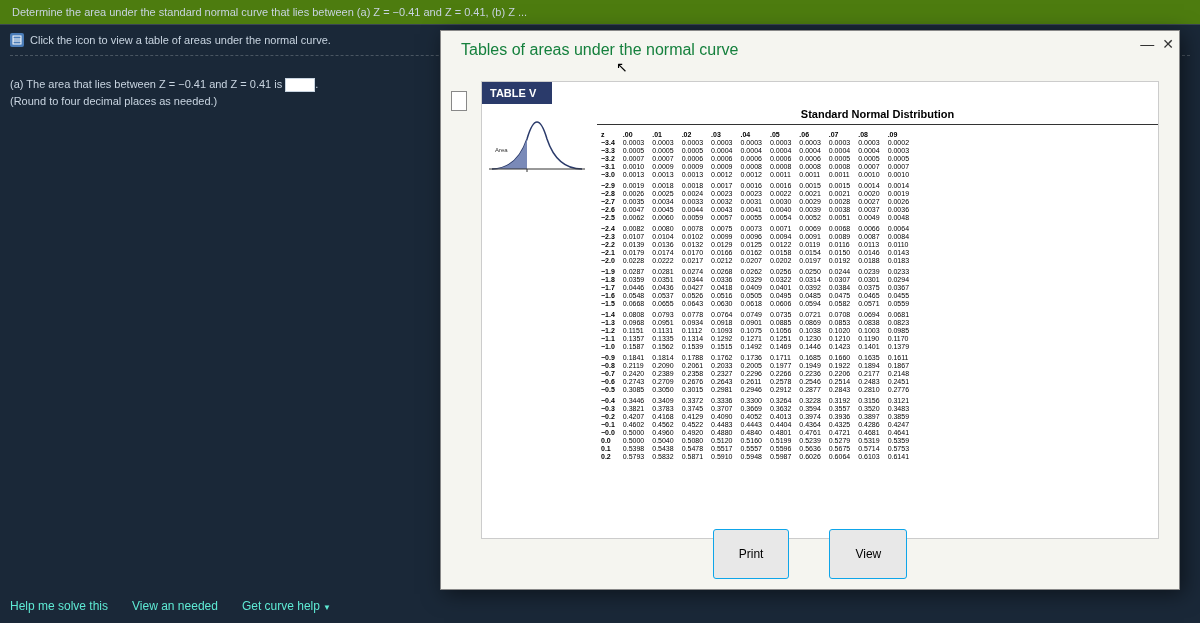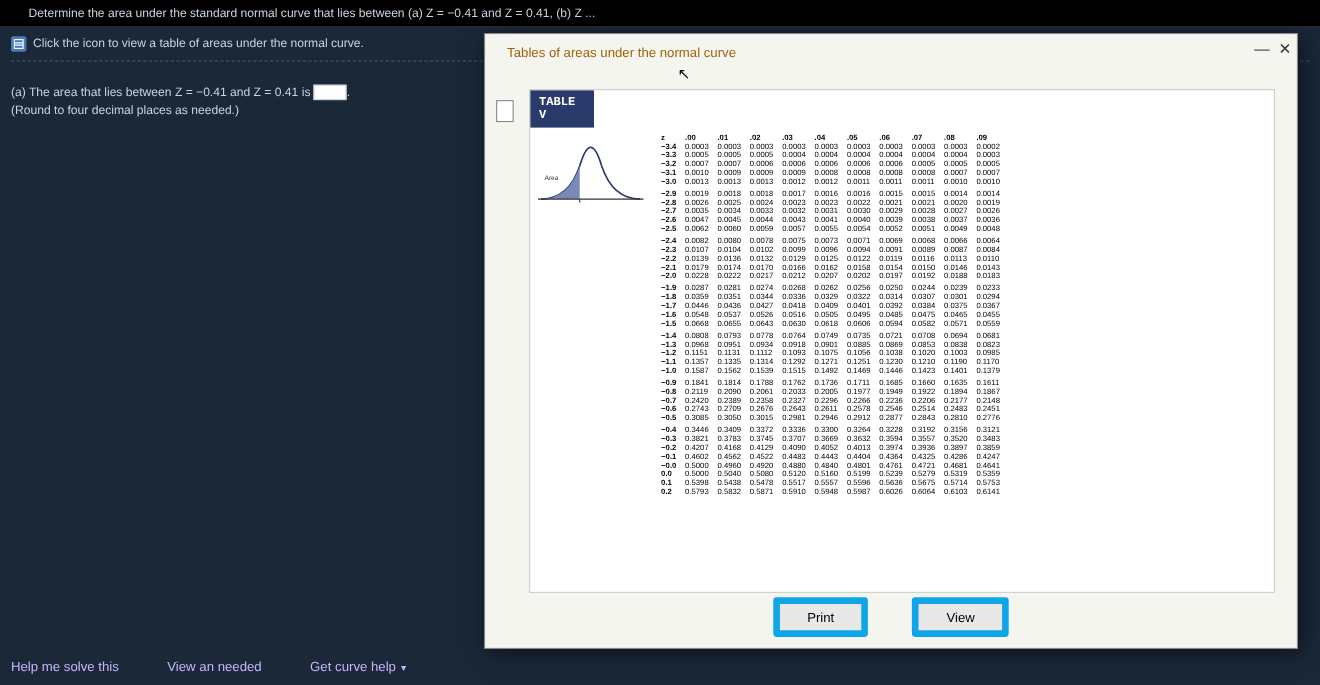--- a/index.html
+++ b/index.html
@@ -1,21 +1,21 @@
 <!DOCTYPE html>
 <html><head>
   <meta charset="utf-8">
   <style>
     * { margin: 0; padding: 0; box-sizing: border-box; font-family: Arial, sans-serif; }
     body { background: #1a2838; width: 1200px; height: 623px; overflow: hidden; position: relative; }
     
     .question-bar {
-      background: #000000;
+      background: #4d7c0f;
       color: #c8d4e0;
-      padding: 6px 26px;
+      padding: 6px 12px;
       font-size: 11px;
       border-bottom: 1px solid #3a4652;
     }
     
     .instruction-row {
       display: flex;
       align-items: center;
       padding: 8px 10px;
       color: #c8d4e0;
       font-size: 11px;
@@ -47,40 +47,40 @@
     .dash-line {
       border-top: 1px dashed #4a5662;
       margin: 0 10px;
     }
     
     .bottom-help {
       position: absolute;
       bottom: 10px;
       left: 10px;
       display: flex;
-      gap: 44px;
-      color: #c4b5fd;
+      gap: 24px;
+      color: #5eead4;
       font-size: 12px;
     }
     .bottom-help span { cursor: pointer; }
     .dropdown-arrow { font-size: 8px; margin-left: 3px; }
     
     .popup {
       position: absolute;
       top: 30px;
       left: 440px;
       width: 740px;
       height: 560px;
       background: #f5f5f0;
       border: 1px solid #888;
       box-shadow: 4px 4px 20px rgba(0,0,0,0.5);
     }
     .popup-title {
-      font-size: 12px;
-      color: #a16207;
+      font-size: 16px;
+      color: #15803d;
       padding: 10px 20px 0;
       font-weight: normal;
     }
     .popup-close {
       position: absolute;
       top: 5px; right: 5px;
       display: flex;
       gap: 8px;
       align-items: center;
     }
@@ -112,22 +112,21 @@
       border: 1px solid #ccc;
       overflow: hidden;
     }
     
     .table-header {
       background: #2a3a6a;
       color: #fff;
       font-weight: bold;
       padding: 5px 8px;
       font-size: 11px;
-      width: 58px;
-      font-family: Liberation Mono, monospace;
+      width: 70px;
     }
     .table-subtitle {
       text-align: center;
       font-weight: bold;
       font-size: 11px;
       padding: 4px;
       border-bottom: 1px solid #333;
     }
     
     .curve-area {
@@ -154,23 +153,23 @@
     
     .popup-buttons {
       position: absolute;
       bottom: 10px;
       left: 0; right: 0;
       display: flex;
       justify-content: center;
       gap: 40px;
     }
     .popup-btn {
-      padding: 5px 25px;
+      padding: 17px 25px;
       background: #e8e8e8;
-      border: 6px solid #0ea5e9;
+      border: 1px solid #0ea5e9;
       border-radius: 3px;
       font-size: 12px;
       cursor: pointer;
     }
   </style>
 </head>
 <body>
 
 <div class="question-bar">Determine the area under the standard normal curve that lies between (a) Z = −0.41 and Z = 0.41, (b) Z ...</div>
 
@@ -215,20 +214,21 @@
       <svg class="curve-svg" viewBox="0 0 100 60">
         <path d="M5,55 Q30,55 40,25 Q45,8 50,8 Q55,8 60,25 Q70,55 95,55" fill="none" stroke="#2a3a6a" stroke-width="1.5"></path>
         <path d="M5,55 Q30,55 40,25 L40,55 Z" fill="#7a8ab8"></path>
         <line x1="2" y1="55" x2="98" y2="55" stroke="#333"></line>
         <line x1="40" y1="55" x2="40" y2="58" stroke="#333"></line>
         <text x="38" y="65" font-size="6" fill="#333">z</text>
         <text x="8" y="38" font-size="6" fill="#333">Area</text>
       </svg>
     </div>
 
+    <div class="table-subtitle" style="margin-left:115px;">Standard Normal Distribution</div>
     <table class="data-table" id="normal-table">
         <tbody>
           <tr>
             <th>z</th>
             <th>.00</th>
             <th>.01</th>
             <th>.02</th>
             <th>.03</th>
             <th>.04</th>
             <th>.05</th>

